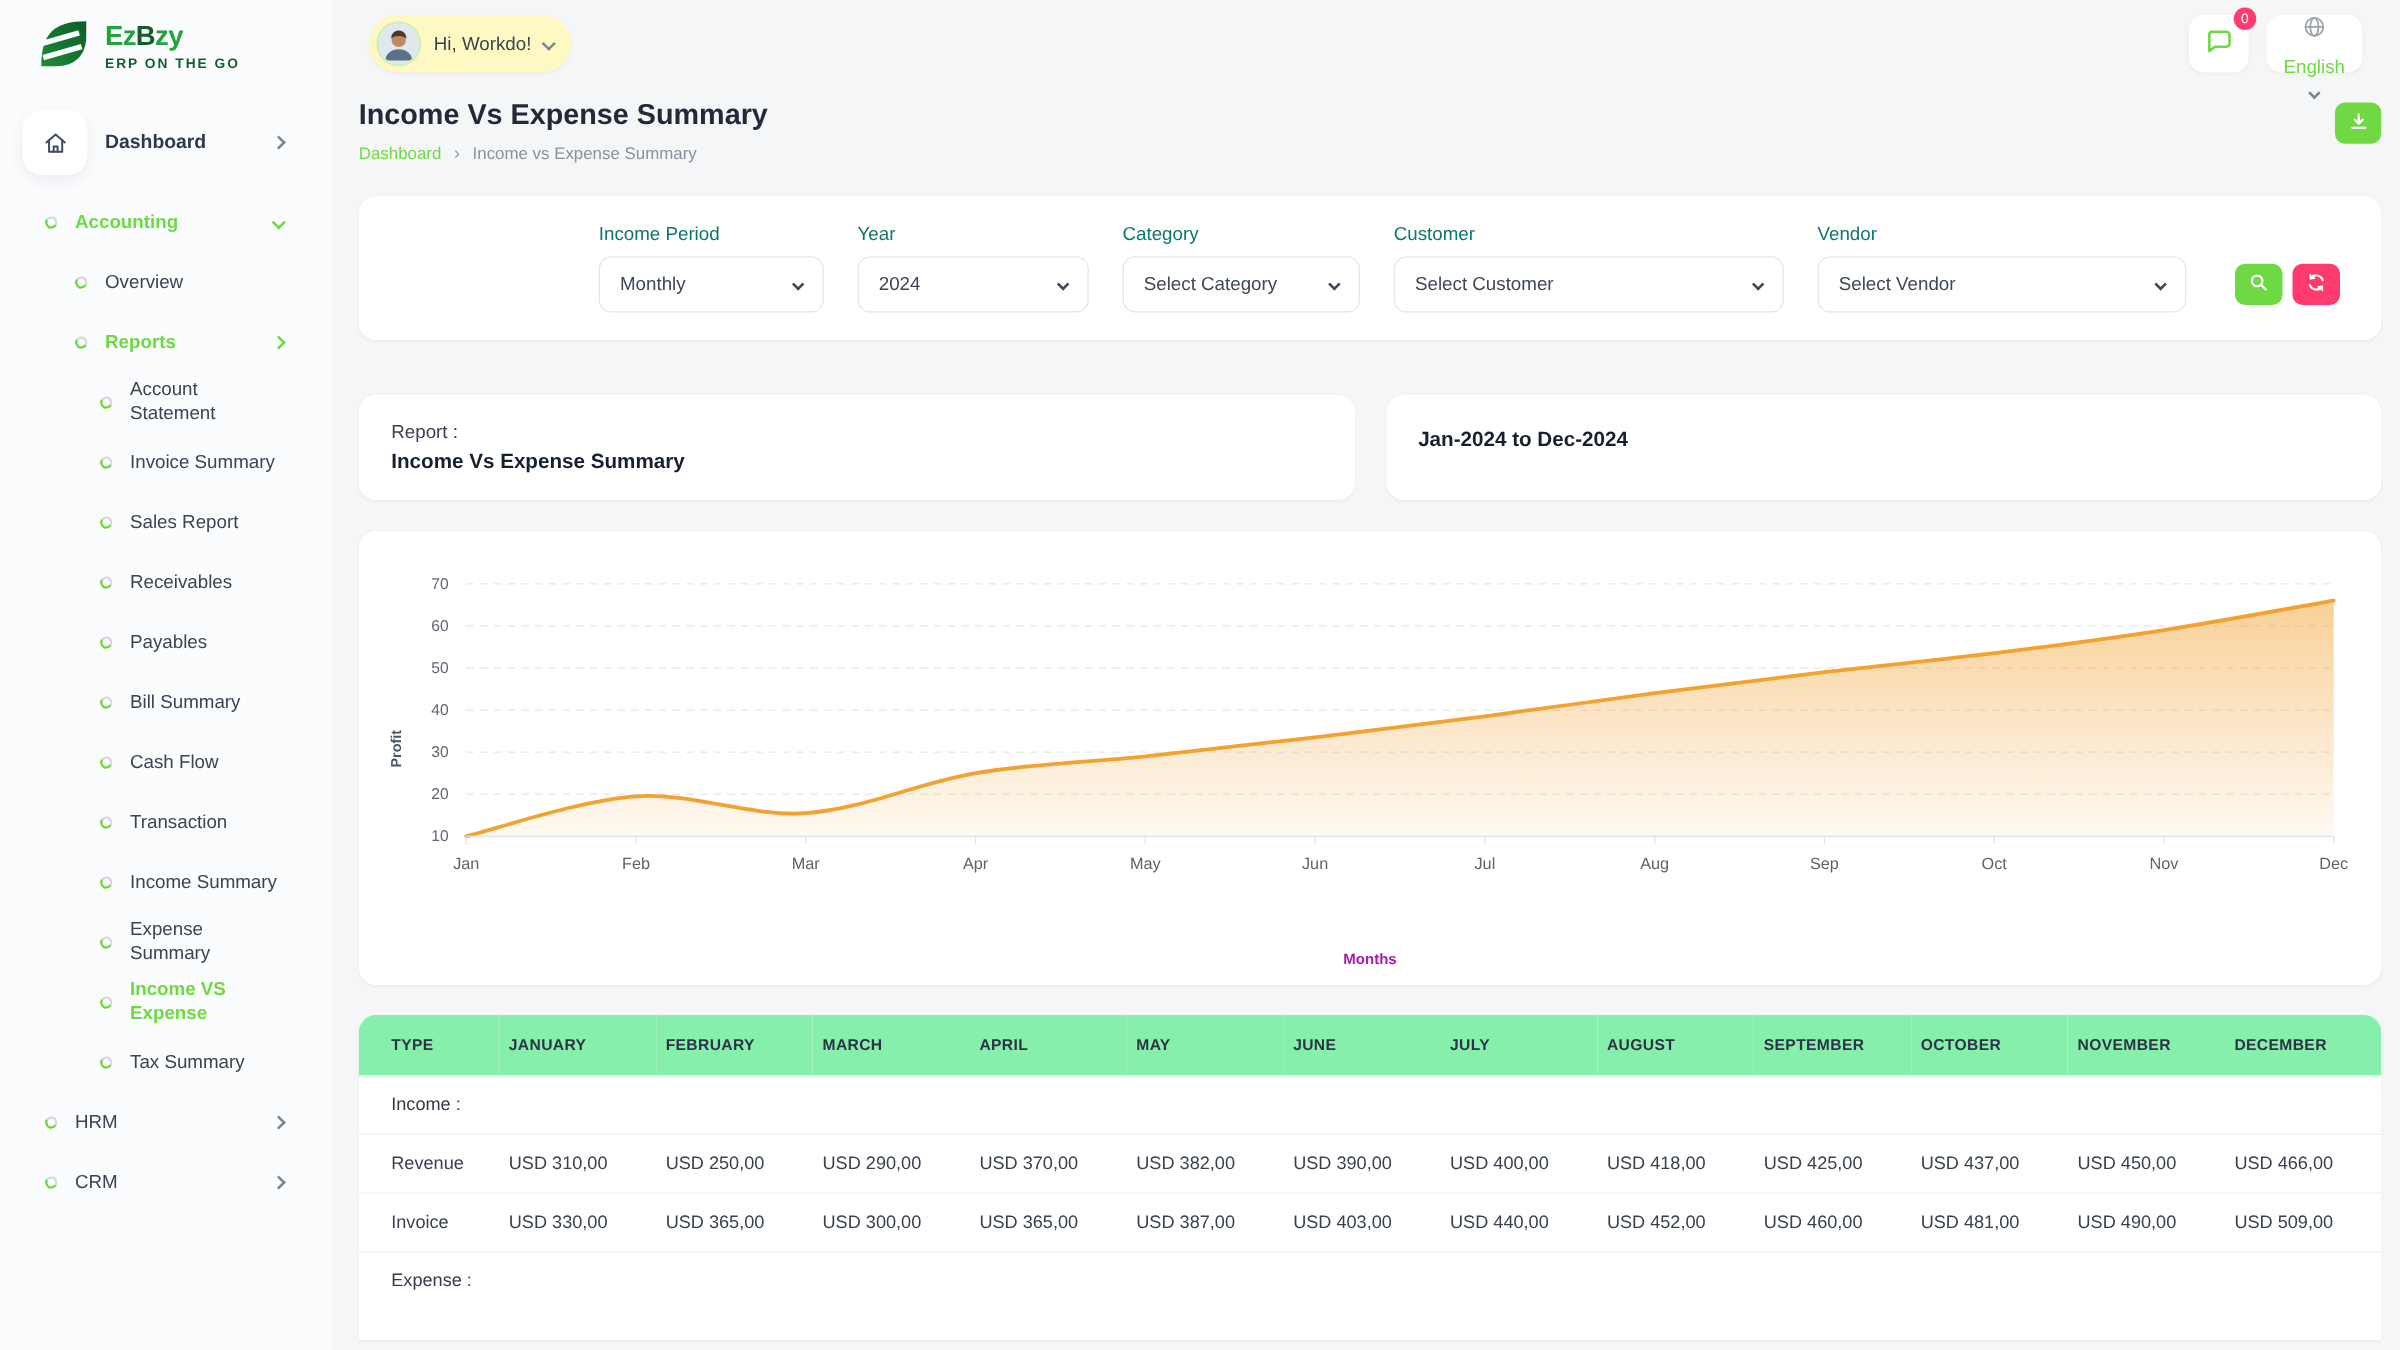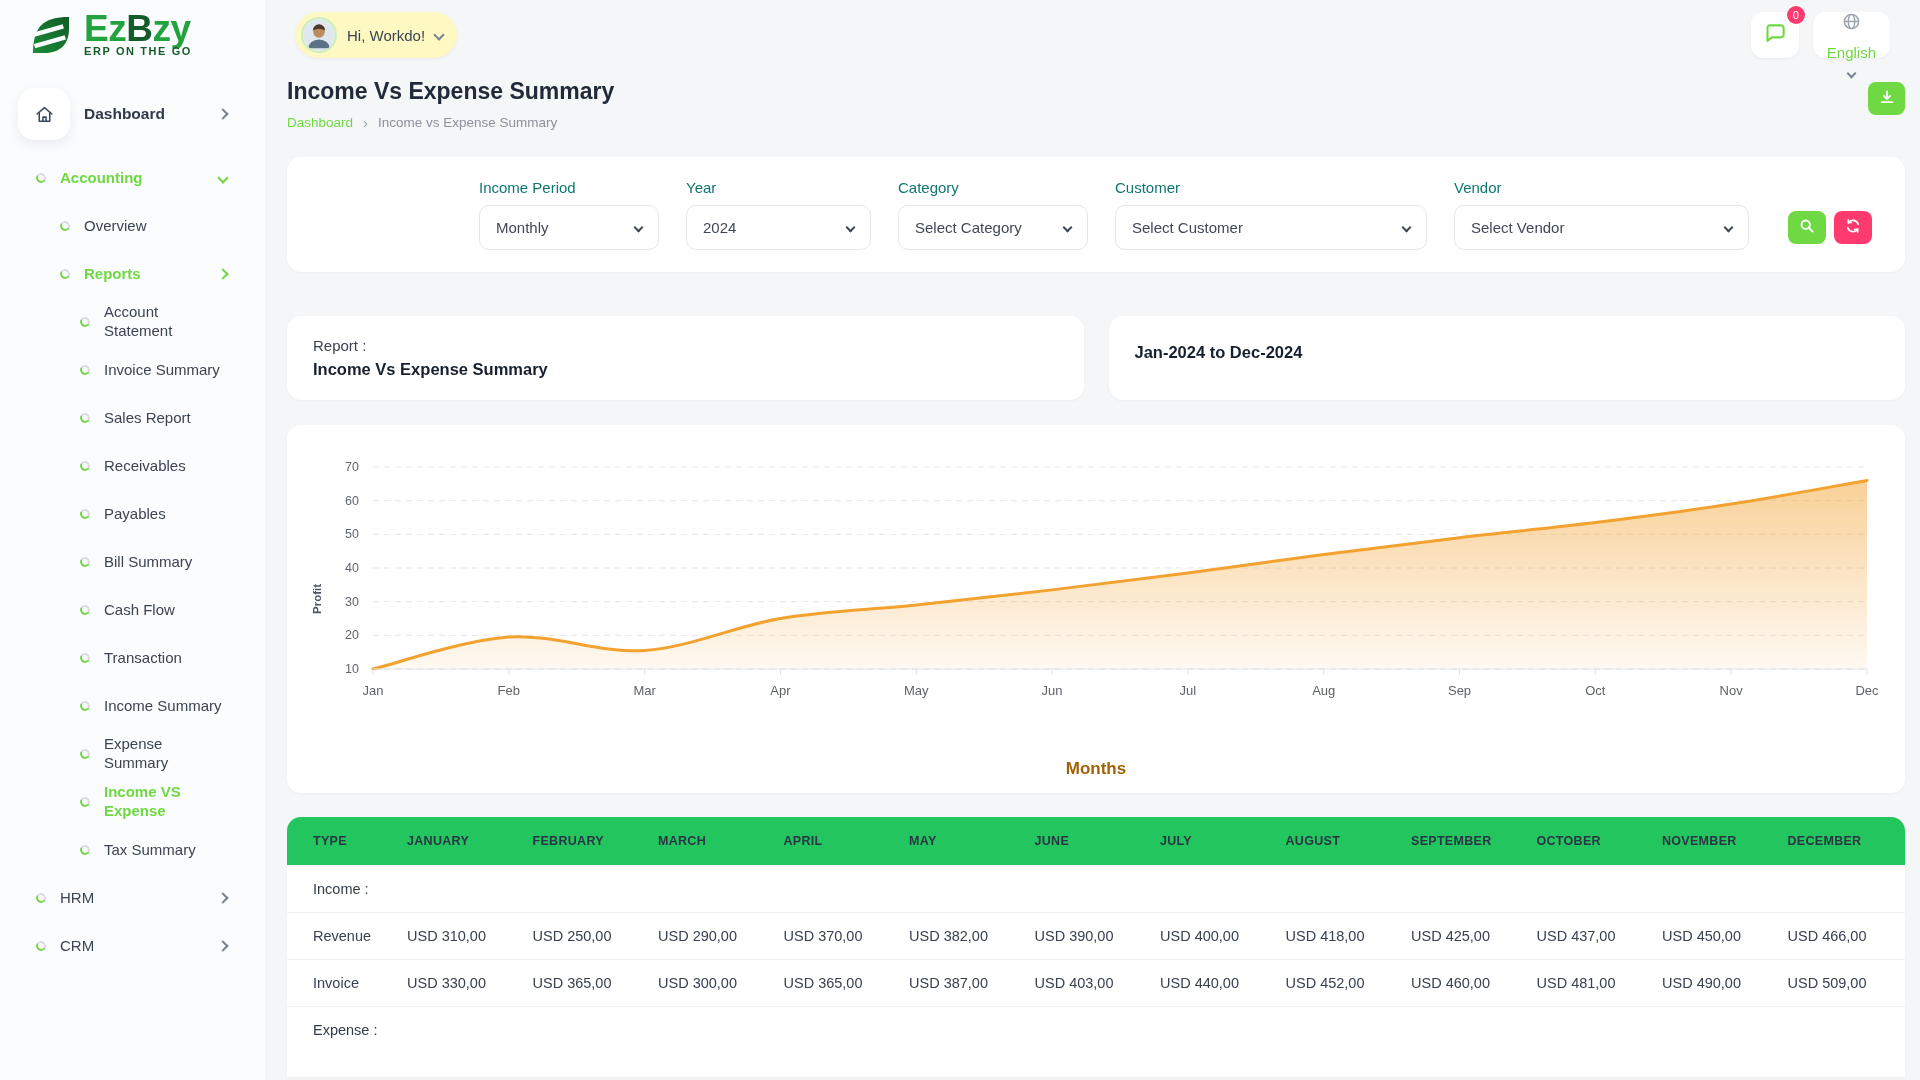--- a/index.html
+++ b/index.html
@@ -3,21 +3,21 @@
 <meta charset="utf-8">
 <style>
   * { margin:0; padding:0; box-sizing:border-box; }
   html,body { width:1920px; height:1080px; overflow:hidden; background:#f4f6f8;
     font-family:"Liberation Sans", sans-serif; color:#344054; }
 
   
   .sidebar { position:fixed; left:0; top:0; width:265px; height:1080px; background:#fbfcfd; z-index:5; }
   .logo { display:flex; align-items:center; gap:10px; padding:12px 0 6px 28px; }
   .logo-icon { width:46px; height:46px; }
-  .logo-text .brand-line { font-size:37px; font-weight:bold; line-height:30px; letter-spacing:-0.5px; }
+  .logo-text .brand-line { font-size:22px; font-weight:bold; line-height:30px; letter-spacing:-0.5px; }
   .brand-green { color:#23a33e; } .brand-dark { color:#145c2a; }
   .tagline { font-size:11px; font-weight:bold; color:#145c2a; letter-spacing:1.6px; margin-top:1px; }
 
   .nav { padding-top:18px; }
   .nav-item { display:flex; align-items:center; min-height:48px; cursor:pointer; }
   .nav-item .label { font-size:15px; color:#3b4453; line-height:1.25; }
   .nav-item.active > .label { color:#6fd943; font-weight:bold; }
   .nav-item.lvl1 { padding-left:36px; }
   .nav-item.lvl2 { padding-left:60px; }
   .nav-item.lvl3 { padding-left:80px; }
@@ -82,26 +82,26 @@
     justify-content:center; cursor:pointer; }
 
   
   .info-row { display:flex; gap:25px; margin-top:44px; }
   .info-card { flex:1; padding:21px 26px; }
   .info-label { font-size:15px; color:#39434f; }
   .info-value { font-size:16.5px; font-weight:bold; color:#17202e; margin-top:6px; }
 
   
   .chart-card { margin-top:25px; padding:22px 20px 14px 20px; }
-  .x-title { text-align:center; font-size:17px; font-weight:bold; color:#a16207; margin-top:6px; }
+  .x-title { text-align:center; font-size:12px; font-weight:bold; color:#a21caf; margin-top:6px; }
 
   
   .table-card { margin-top:24px; border-radius:14px 14px 0 0; overflow:hidden; min-height:260px; }
   table { width:100%; border-collapse:collapse; table-layout:fixed; }
-  thead th { background:#22c55e; text-align:left; font-size:12.5px; font-weight:bold; color:#2b3545;
+  thead th { background:#86efac; text-align:left; font-size:12.5px; font-weight:bold; color:#2b3545;
     letter-spacing:0.3px; padding:17px 8px; text-transform:uppercase; }
   th:first-child, td:first-child { padding-left:26px; width:112px; }
   tbody td { font-size:14.5px; color:#394050; padding:15px 8px; border-top:1px solid #eef0f3; }
   tbody tr.section td { color:#333b49; }
 </style>
 </head>
 <body>
 
 <aside class="sidebar">
   <div class="logo">

